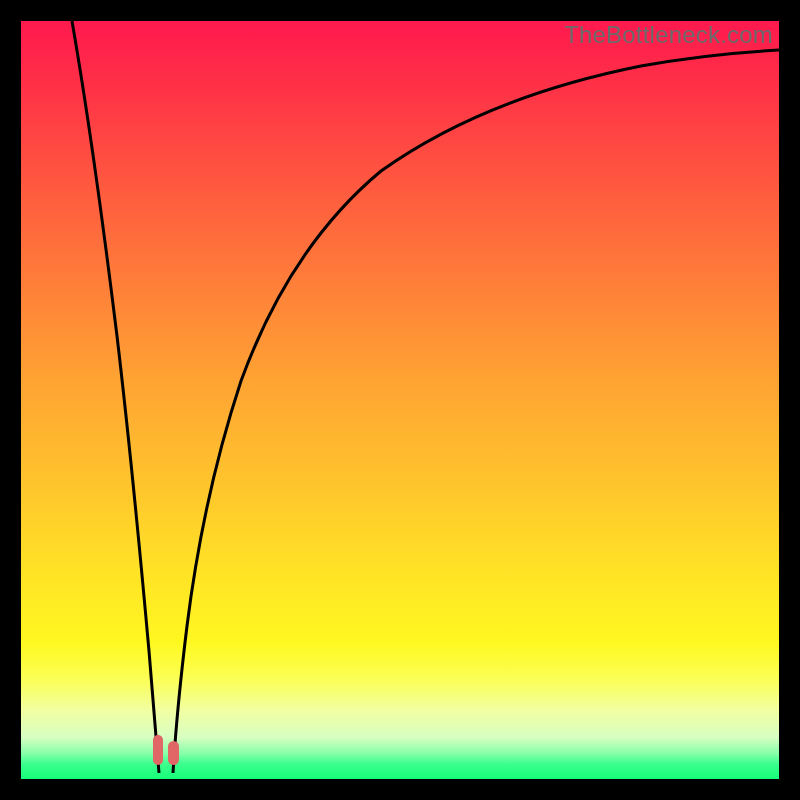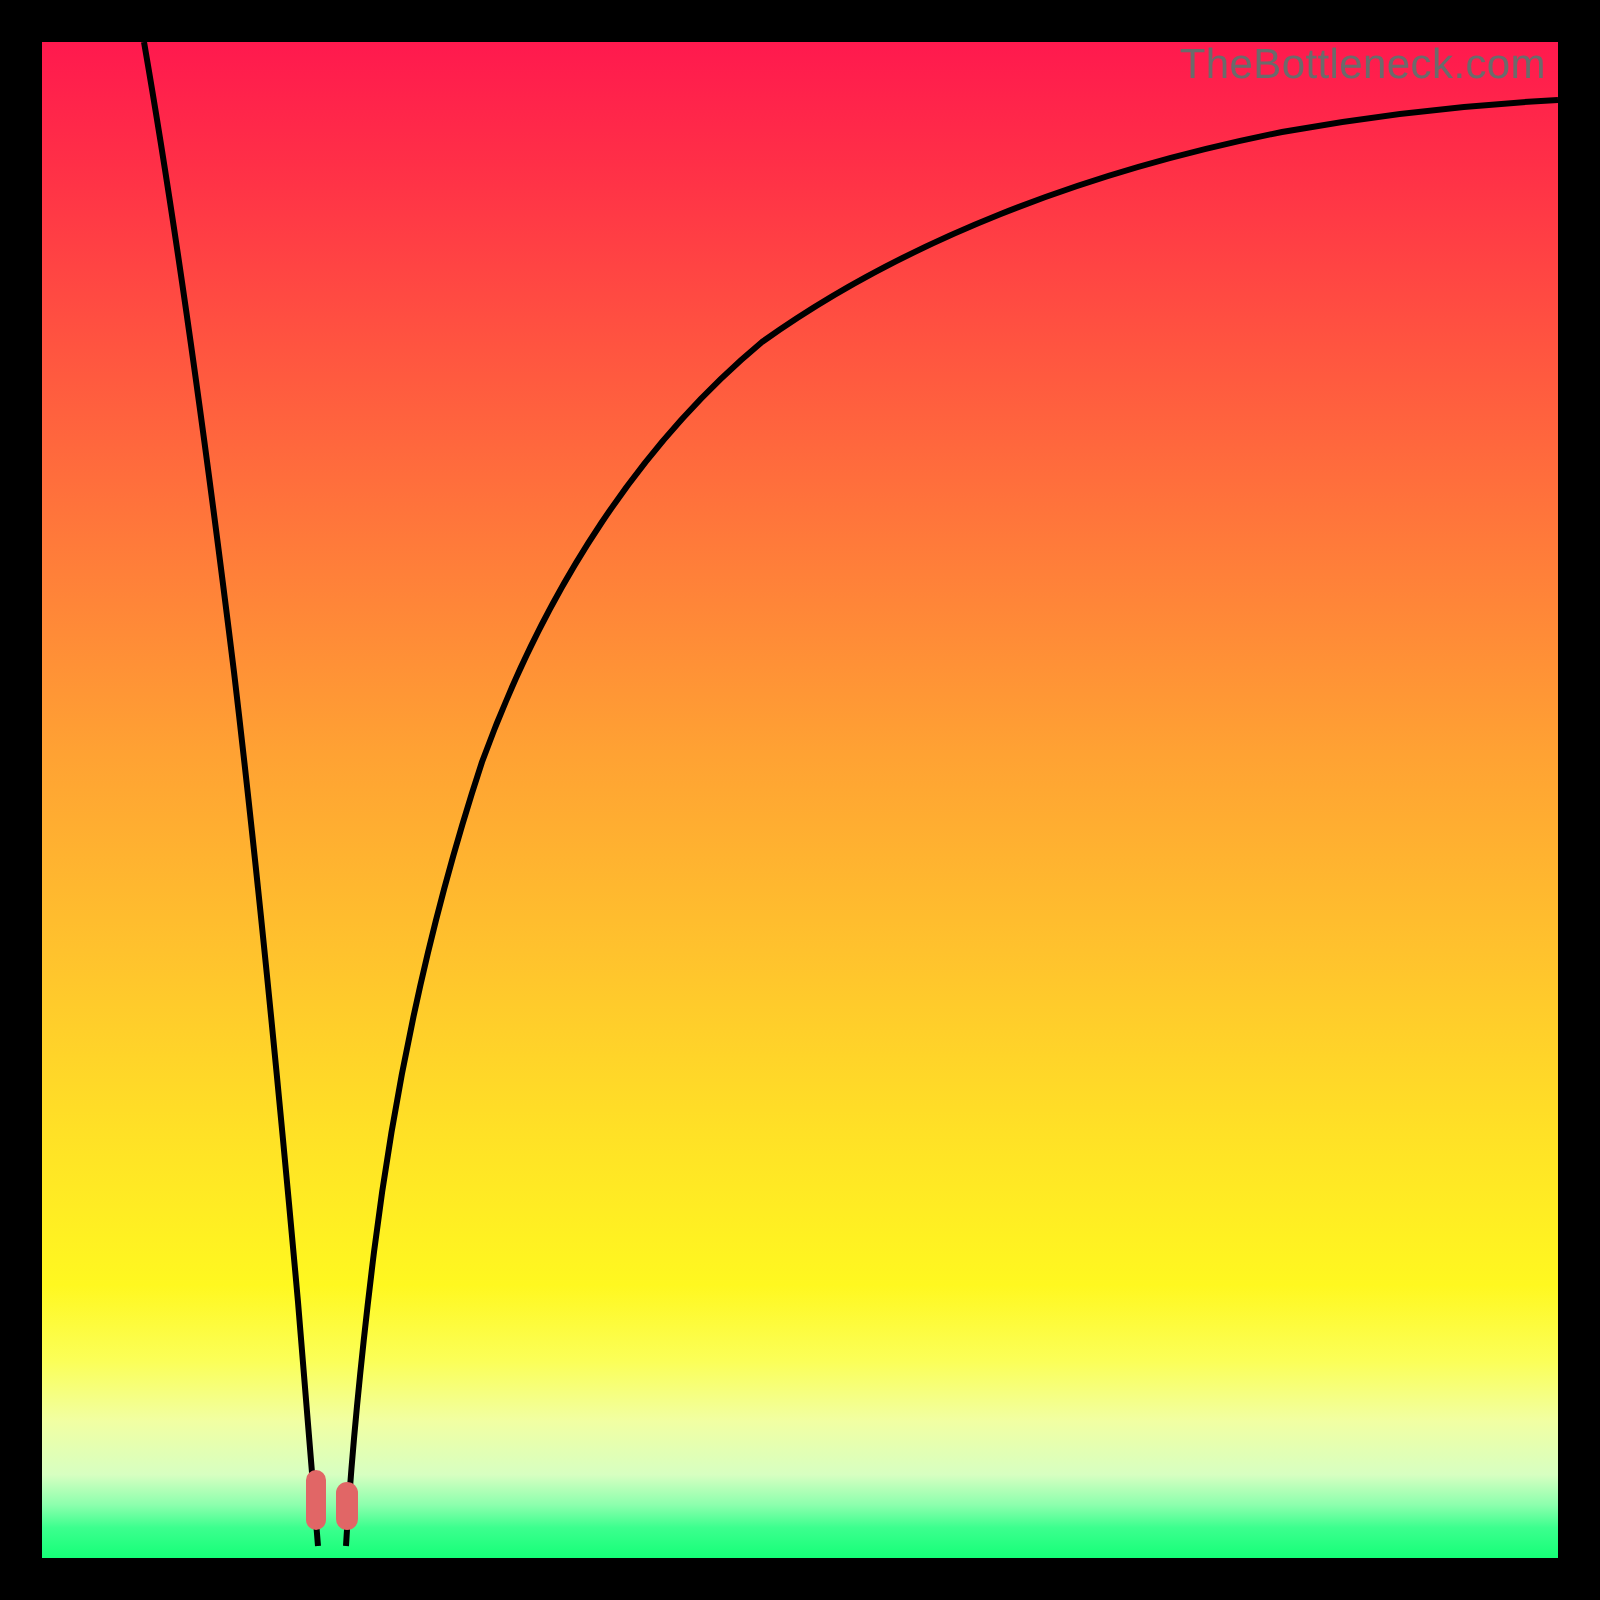--- a/index.html
+++ b/index.html
@@ -38,21 +38,21 @@
       #8cffad 96.5%,
       #3cff8e 98%,
       #15ff77 100%
     );
   }
   .watermark {
     position: absolute;
     top: 0px;
     right: 6px;
     color: #6b6b6b;
-    font-size: 21px;
+    font-size: 24px;
     letter-spacing: 0.2px;
     font-weight: 400;
     user-select: none;
   }
   svg.curve {
     position: absolute;
     left: 0;
     top: 0;
     width: 758px;
     height: 758px;

